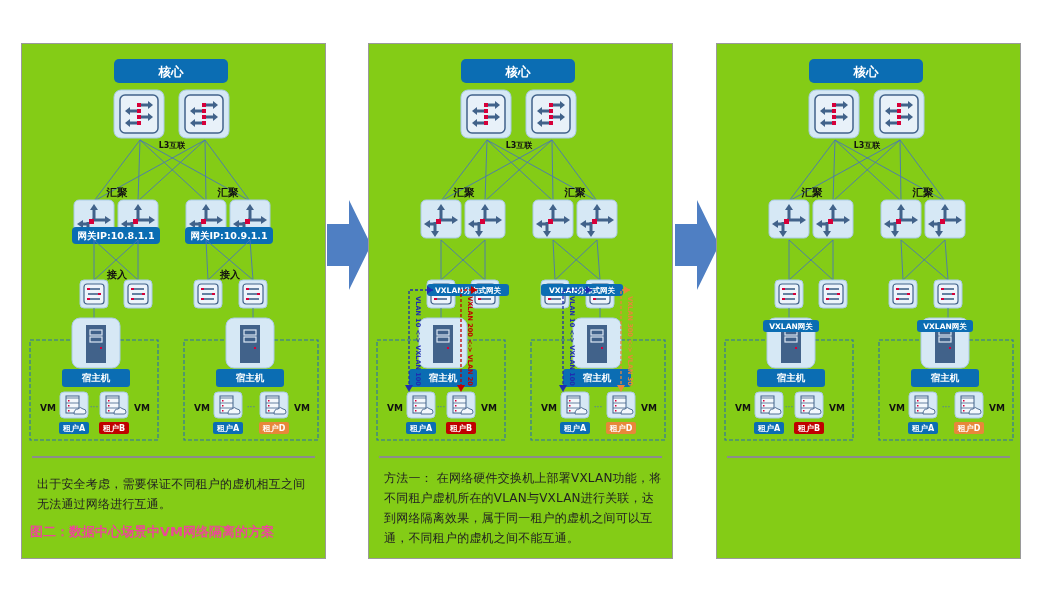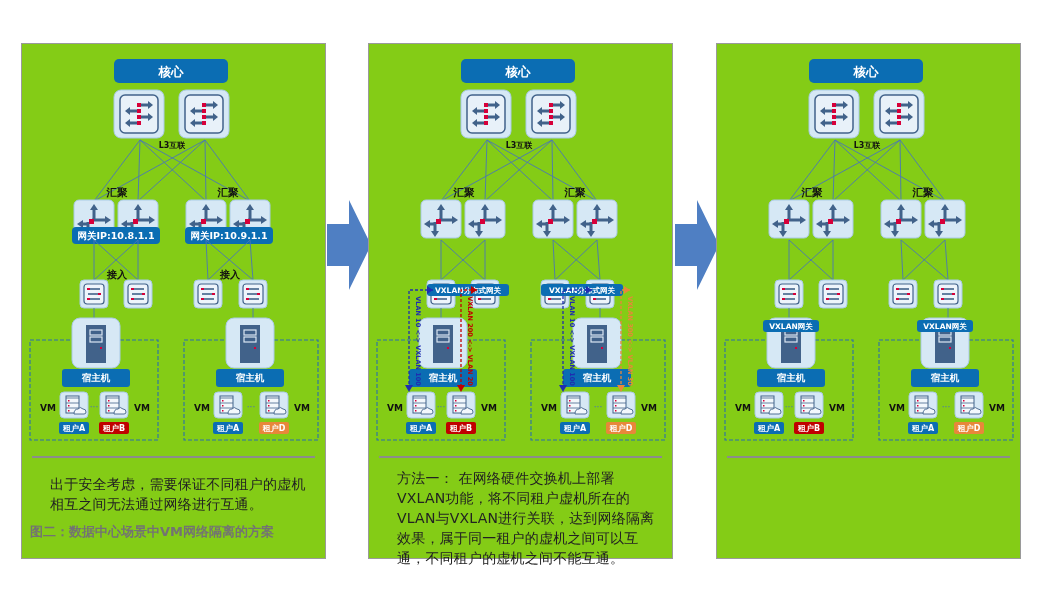--- a/index.html
+++ b/index.html
@@ -5,27 +5,27 @@
   html, body { margin:0; padding:0; background:#ffffff; }
   body { width:1040px; height:607px; position:relative; overflow:hidden;
          font-family:"DejaVu Sans","Liberation Sans",sans-serif; }
   .panel { position:absolute; top:19px; width:305px; height:516px;
            border:1px solid #9a9a9a; background:#84cc16; box-sizing:border-box;margin-top:24px; }
   #panel-0 { left:21px; }
   #panel-1 { left:368px; }
   #panel-2 { left:716px; }
   .panel svg.diag { position:absolute; left:0; top:0; width:305px; height:420px; }
   .divider { position:absolute; left:10px; right:10px; top:412px; height:2px; background:#8c8c8c; }
-  .desc { position:absolute; left:28px; right:10px; top:424px; font-size:14px; line-height:20px;
+  .desc { position:absolute; left:15px; right:10px; top:424px; font-size:12px; line-height:20px;
           color:#222; letter-spacing:0.2px; }
   #panel-0 .desc { top:430px; }
   .arrow { position:absolute; }
   #arrow-1 { left:327px; top:200px; }
   #arrow-2 { left:675px; top:200px; }
-  .caption { position:absolute; left:30px; top:523px; font-size:13px; font-weight:bold; color:#737373; }
+  .caption { position:absolute; left:30px; top:523px; font-size:13px; font-weight:bold; color:#ec4899; }
   .lbl { font-family:"DejaVu Sans","Liberation Sans",sans-serif; }
 </style>
 </head>
 <body>
 
 <div class="panel" id="panel-0">
   <svg class="diag" viewBox="0 0 305 420">
       <g transform="translate(92,15)">
         <rect x="0" y="0" width="114" height="24" rx="5" fill="#0b6db3"></rect>
         <text x="57" y="16.5" text-anchor="middle" font-size="12.5" font-weight="bold" fill="#ffffff" class="lbl">核心</text>

